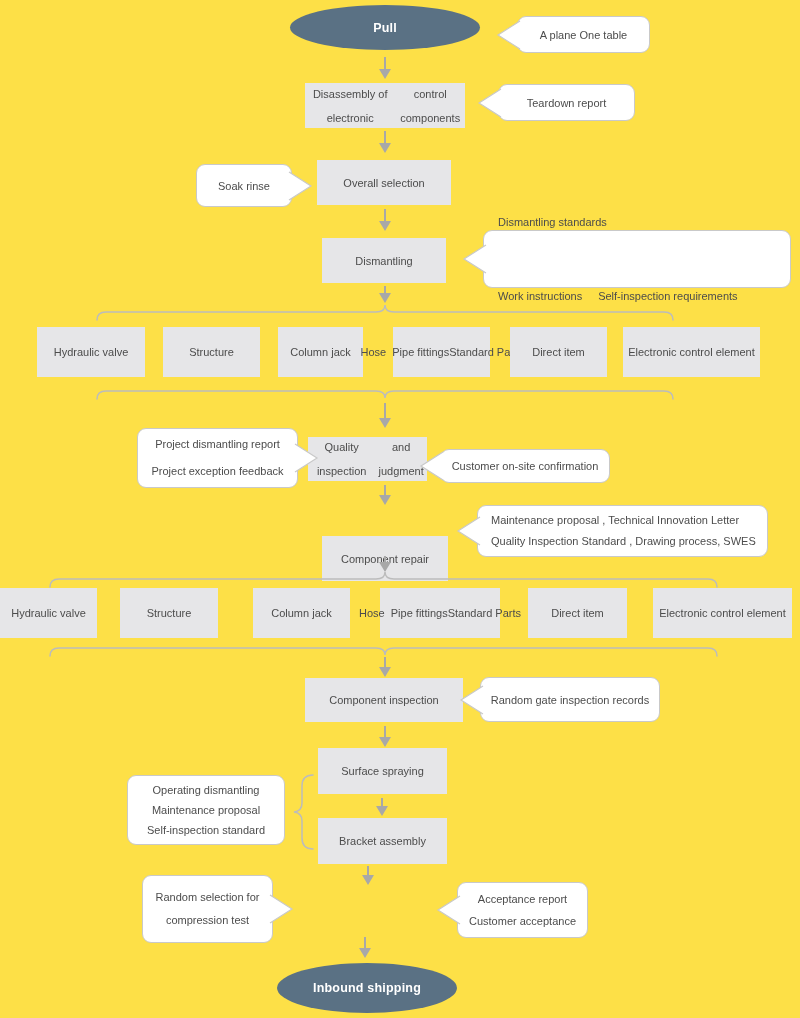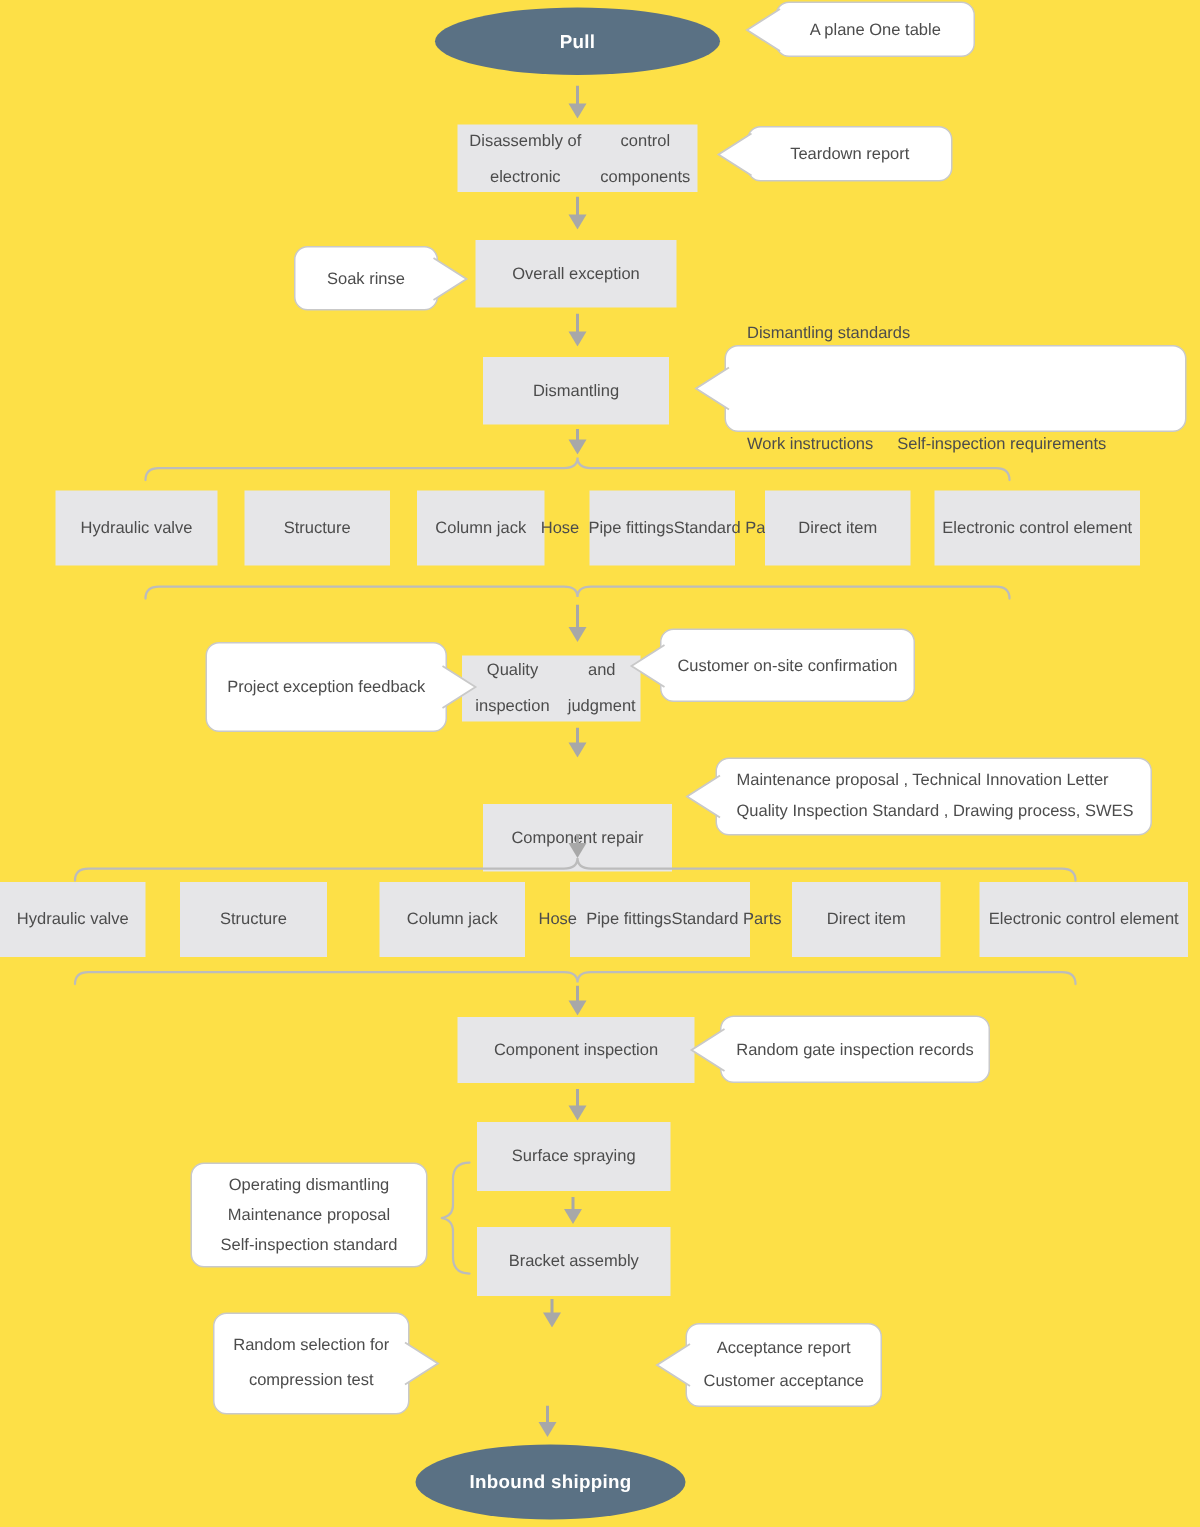--- a/index.html
+++ b/index.html
@@ -58,29 +58,29 @@
 
   
   #r2-hydraulic{left:0px;top:588px;width:97px;height:50px;}
   #r2-structure{left:120px;top:588px;width:98px;height:50px;}
   #r2-column{left:253px;top:588px;width:97px;height:50px;}
   #r2-hose{left:380px;top:588px;width:120px;height:50px;}
   #r2-direct{left:528px;top:588px;width:99px;height:50px;}
   #r2-electronic{left:653px;top:588px;width:139px;height:50px;}
 
   
-  #c-aplane{left:517px;top:1px;width:133px;height:37px;}
+  #c-aplane{left:517px;top:16px;width:133px;height:37px;}
   #c-teardown{left:498px;top:84px;width:137px;height:37px;}
   #c-soak{left:196px;top:164px;width:96px;height:43px;}
   #c-dstd{left:483px;top:230px;width:308px;height:58px;padding-left:14px;gap:48px;}
   #c-dstd .ln{line-height:26px;}
   #c-dstd .row{display:flex;gap:16px;line-height:26px;}
   #c-project{left:137px;top:428px;width:161px;height:60px;}
   #c-project .ln{line-height:27px;}
-  #c-customer{left:440px;top:419px;width:170px;height:49px;}
+  #c-customer{left:440px;top:449px;width:170px;height:34px;}
   #c-maint{left:477px;top:505px;width:291px;height:52px;padding-left:13px;}
   #c-maint .ln{line-height:21px;}
   #c-qgate{left:480px;top:677px;width:180px;height:45px;}
   #c-operating{left:127px;top:775px;width:158px;height:70px;}
   #c-operating .ln{line-height:20px;}
   #c-random{left:142px;top:875px;width:131px;height:68px;}
   #c-random .ln{line-height:23px;}
   #c-accept{left:457px;top:882px;width:131px;height:56px;}
   #c-accept .ln{line-height:22px;}
 </style>
@@ -91,21 +91,21 @@
 
   <div class="terminal" id="t-pull">
     <span>Pull</span>
   </div>
 
   <div class="node lh24" id="n-disassembly">
     <span class="ln">Disassembly of electronic</span>
     <span class="ln">control components</span>
   </div>
   <div class="node" id="n-cleaning">
-    <span class="ln">Overall exception</span>
+    <span class="ln">Overall selection</span>
   </div>
   <div class="node" id="n-dismantling">
     <span class="ln">Dismantling</span>
   </div>
   <div class="node lh24" id="n-quality">
     <span class="ln">Quality inspection</span>
     <span class="ln">and judgment</span>
   </div>
   <div class="node" id="n-repair">
     <span class="ln">Component repair</span>
@@ -185,20 +185,21 @@
     <span class="ln">Dismantling standards</span>
     <span class="row">
       <span>Work instructions</span>
       <span>Self-inspection requirements</span>
     </span>
   </div>
   <div class="callout" id="c-project">
     <svg class="tail tail-right" viewBox="0 0 26 30">
         <path d="M1 1 L23 15 L1 29" fill="#ffffff" stroke="#c9c9c9" stroke-width="1.2"></path>
       </svg>
+    <span class="ln">Project dismantling report</span>
     <span class="ln">Project exception feedback</span>
   </div>
   <div class="callout" id="c-customer">
     <svg class="tail tail-left" viewBox="0 0 26 30">
         <path d="M25 1 L3 15 L25 29" fill="#ffffff" stroke="#c9c9c9" stroke-width="1.2"></path>
       </svg>
     <span class="ln">Customer on-site confirmation</span>
   </div>
   <div class="callout alignleft" id="c-maint">
     <svg class="tail tail-left" viewBox="0 0 26 30">

